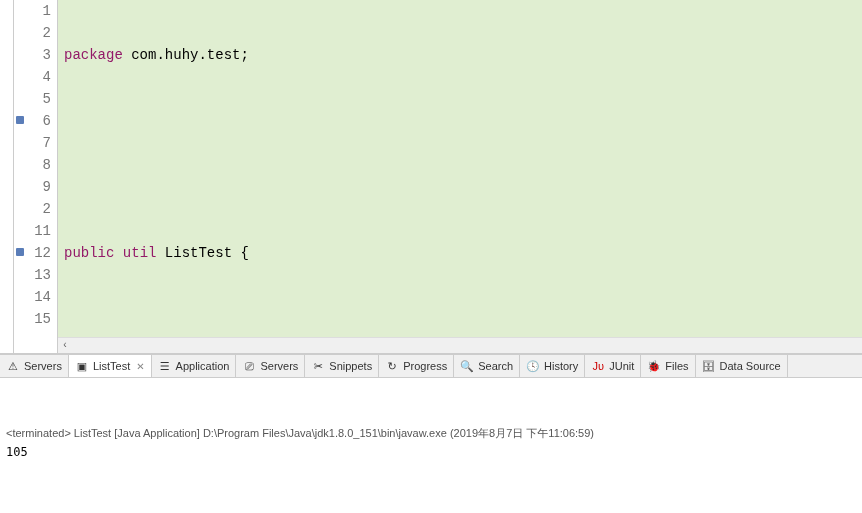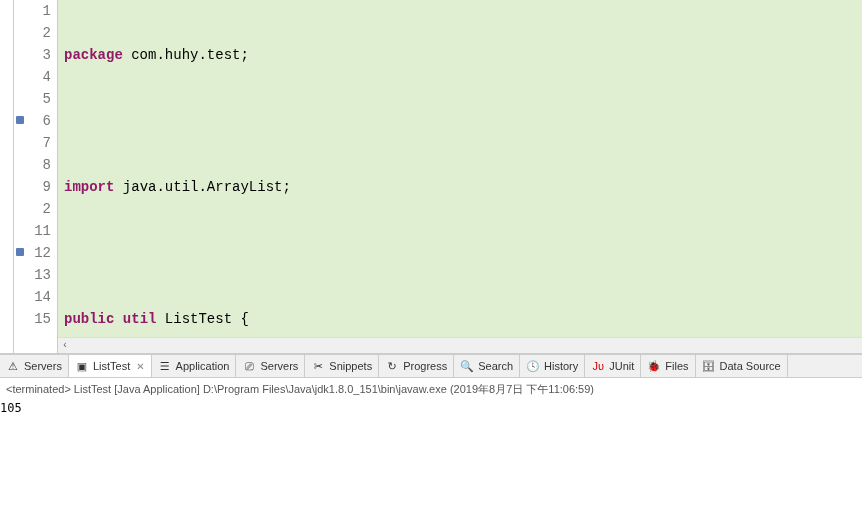--- a/index.html
+++ b/index.html
@@ -5,33 +5,33 @@
 * { margin: 0; padding: 0; box-sizing: border-box; }
 body { font-family: Consolas, "Courier New", monospace; font-size: 14px; background: #fff; overflow: hidden; }
 .editor-area { background: #e0eed1; width: 862px; height: 354px; border-bottom: 1px solid #ccc; overflow: hidden; position: relative; }
 .code-container { display: flex; height: 100%; }
 .ruler-margin { width: 14px; background: #fff; border-right: 1px solid #ccc; }
 .gutter { background: #fff; width: 44px; text-align: right; padding-right: 6px; color: #777; line-height: 22px; border-right: 1px solid #ccc; user-select: none; }
 .gutter .line-num { height: 22px; position: relative; }
 .gutter .marker { position: absolute; left: 2px; top: 6px; width: 8px; height: 8px; background: #5a7db8; border-radius: 1px; }
 .code-lines { flex: 1; background: #e0eed1; line-height: 22px; padding-left: 6px; white-space: pre; position: relative; }
 .code-line { height: 22px; }
-.kw { color: #931a68; font-weight: bold; }
+.kw { color: #931a68; font-weight: normal; }
 .hscroll { position: absolute; bottom: 0; left: 58px; right: 0; height: 16px; background: #f0f0f0; border-top: 1px solid #ddd; }
 .hscroll-arrow { position: absolute; left: 4px; top: 2px; color: #666; font-size: 10px; }
 
 .tabs-bar { height: 24px; background: #f0f0f0; border-top: 1px solid #ccc; border-bottom: 1px solid #ccc; display: flex; align-items: stretch; font-family: "Segoe UI", Tahoma, sans-serif; font-size: 11px; }
 .tab { display: flex; align-items: center; padding: 0 6px; border-right: 1px solid #ccc; color: #333; cursor: default; gap: 4px; white-space: nowrap; }
 .tab.active { background: #fff; }
 .tab .icon { width: 14px; height: 14px; display: inline-flex; align-items: center; justify-content: center; font-size: 11px; }
 .tab .close { font-size: 10px; color: #888; margin-left: 2px; }
 
 .console-area { background: #fff; font-family: Consolas, monospace; font-size: 12px; }
-.console-header { padding: 4px 6px 2px 6px; color: #555; border-bottom: none; font-family: "Segoe UI", Tahoma, sans-serif; font-size: 11px; }
-.console-output { padding: 2px 0; color: #000; }
+.console-header { padding: 4px 6px 2px 6px; color: #555; border-bottom: none; font-family: "Segoe UI", Tahoma, sans-serif; font-size: 11px; margin-top: 44px; }
+.console-output { padding: 2px 6px; color: #000; }
 </style>
 </head>
 <body>
 
 <div class="editor-area">
   <div class="code-container">
     <div class="ruler-margin"></div>
     <div class="gutter">
       <div class="line-num"><span>1</span></div>
       <div class="line-num"><span>2</span></div>
@@ -45,21 +45,20 @@
       <div class="line-num"><span>2</span></div>
       <div class="line-num"><span>11</span></div>
       <div class="line-num"><span class="marker"></span><span>12</span></div>
       <div class="line-num"><span>13</span></div>
       <div class="line-num"><span>14</span></div>
       <div class="line-num"><span>15</span></div>
     </div>
     <div class="code-lines">
       <div class="code-line"><span class="kw">package</span> <span>com.huhy.test;</span></div>
       <div class="code-line"></div>
-      <div class="code-line"><span class="kw">import</span> <span>java.util.ArrayList;</span></div>
       <div class="code-line"></div>
       <div class="code-line"><span class="kw">public</span> <span class="kw">util</span> <span>ListTest</span> {</div>
       
       
       
       
       
       
       
       

